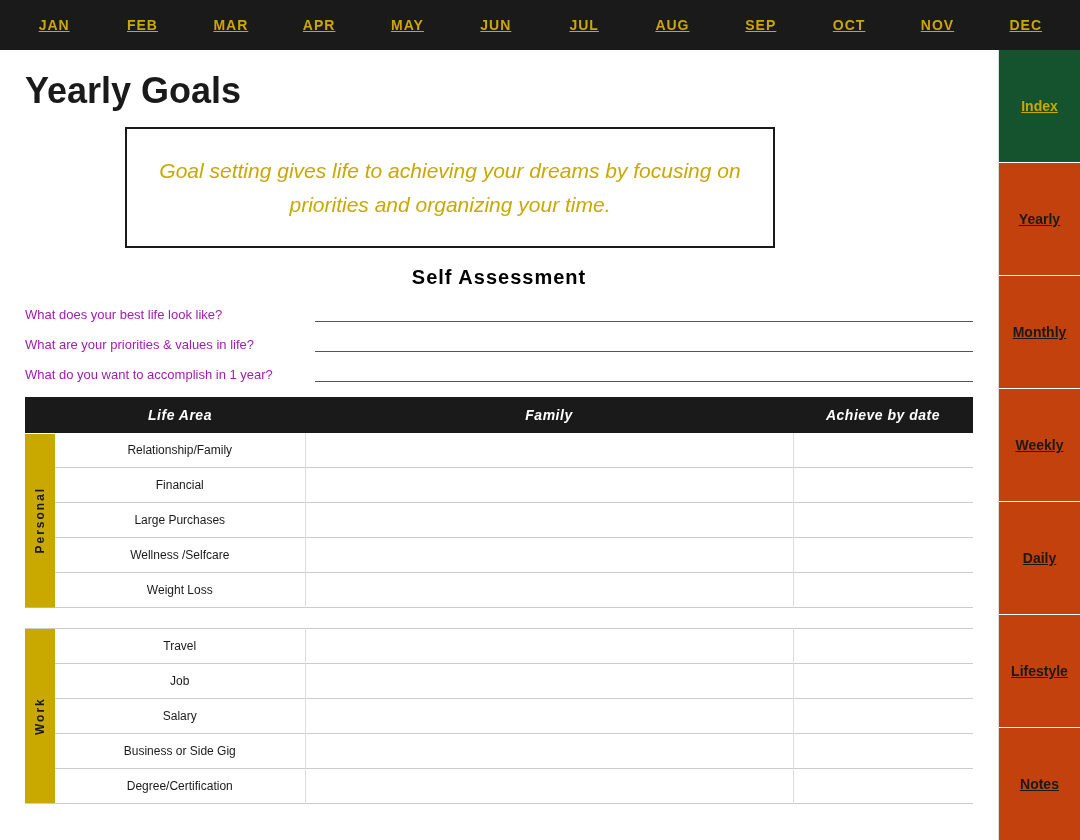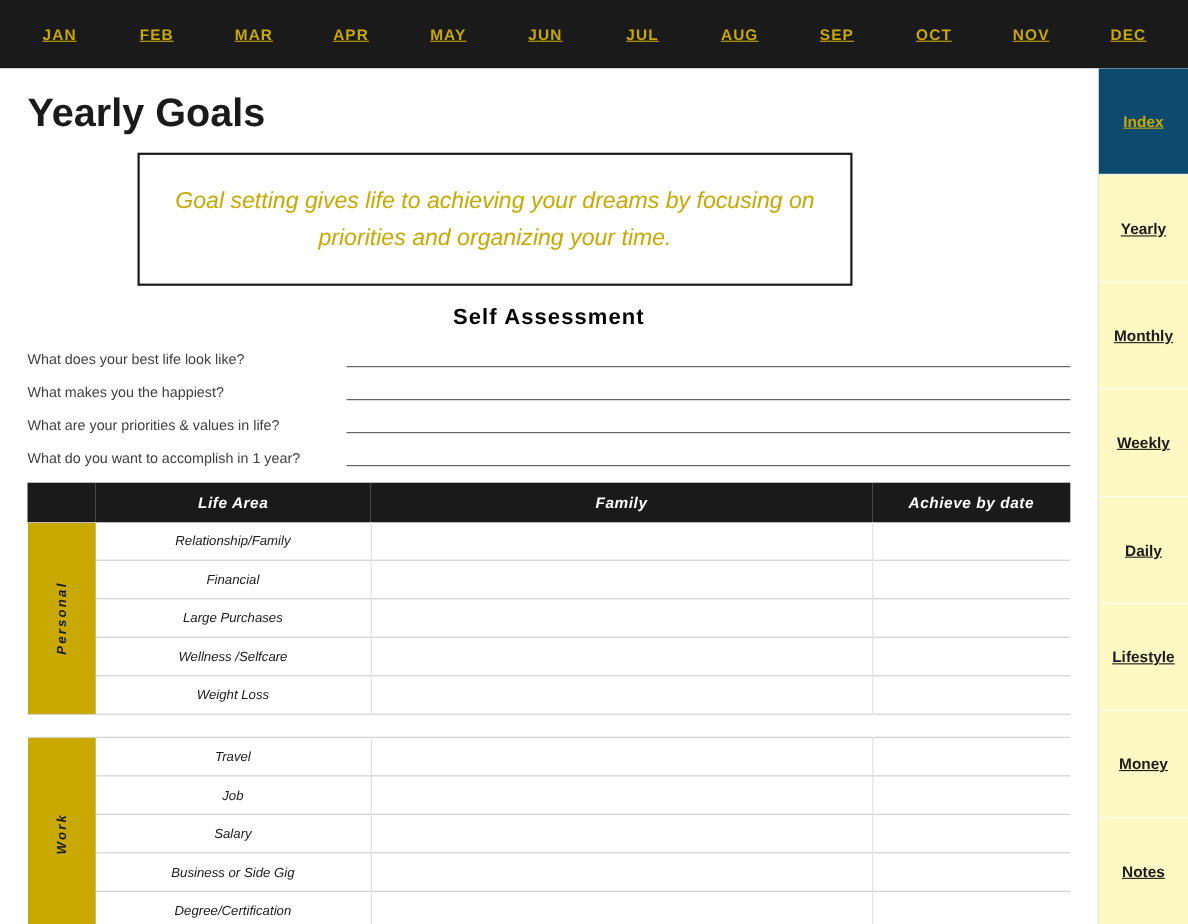--- a/index.html
+++ b/index.html
@@ -11,21 +11,21 @@
       overflow: hidden;
       display: flex;
       flex-direction: column;
     }
 
     
     #top-nav {
       background: #1a1a1a;
       display: flex;
       align-items: center;
-      height: 62px;
+      height: 50px;
       padding: 0 10px;
       flex-shrink: 0;
     }
     .nav-month {
       flex: 1;
       text-align: center;
       color: #c9a800;
       font-size: 14px;
       font-weight: bold;
       letter-spacing: 1px;
@@ -81,21 +81,21 @@
     }
 
     
     .question-row {
       display: flex;
       align-items: flex-end;
       margin-bottom: 12px;
     }
     .question-label {
       font-size: 13px;
-      color: #404040;
+      color: #a21caf;
       min-width: 290px;
       padding-right: 10px;
     }
     .question-line {
       flex: 1;
       border-bottom: 1px solid #555;
       height: 18px;
     }
 
     
@@ -116,24 +116,23 @@
       padding: 10px 8px;
       text-align: center;
       letter-spacing: 0.5px;
     }
     #goals-table tbody tr {
       border-bottom: 1px solid #ccc;
     }
     #goals-table tbody td {
       font-size: 12px;
       color: #1a1a1a;
-      padding: 10px 24px;
+      padding: 10px 8px;
       text-align: center;
       border-right: 1px solid #ddd;
-      font-style: italic;
     }
     #goals-table tbody td:last-child {
       border-right: none;
     }
 
     
     .section-label-cell {
       width: 22px;
       background: #c9a800;
       writing-mode: vertical-rl;
@@ -153,34 +152,34 @@
     #sidebar {
       width: 82px;
       background: #fff;
       display: flex;
       flex-direction: column;
       border-left: 1px solid #ddd;
       flex-shrink: 0;
     }
     .sidebar-item {
       flex: 1;
-      background: #fef9c3;
+      background: #c2410c;
       display: flex;
       align-items: center;
       justify-content: center;
       cursor: pointer;
       border-bottom: 1px solid #fff;
       font-size: 14px;
       font-weight: bold;
       color: #1a1a1a;
       text-decoration: underline;
     }
     .sidebar-item:last-child { border-bottom: none; }
     .sidebar-item-index {
-      background: #0c4a6e;
+      background: #14532d;
       color: #c9a800;
     }
   </style>
 </head>
 <body>
 
 <div id="top-nav">
 <span class="nav-month">JAN</span>
     <span class="nav-month">FEB</span>
     <span class="nav-month">MAR</span>
@@ -206,24 +205,20 @@
     </div>
 
     <div id="self-assessment-title">Self Assessment</div>
 
     <div id="questions-section">
     <div class="question-row">
           <div class="question-label">What does your best life look like?</div>
           <div class="question-line"></div>
         </div>
         <div class="question-row">
-          <div class="question-label">What makes you the happiest?</div>
-          <div class="question-line"></div>
-        </div>
-        <div class="question-row">
           <div class="question-label">What are your priorities &amp; values in life?</div>
           <div class="question-line"></div>
         </div>
         <div class="question-row">
           <div class="question-label">What do you want to accomplish in 1 year?</div>
           <div class="question-line"></div>
         </div>
       </div>
 
     <table id="goals-table">
@@ -296,16 +291,15 @@
 
   </div>
 
   <div id="sidebar">
   <div class="sidebar-item sidebar-item-index">Index</div>
       <div class="sidebar-item">Yearly</div>
       <div class="sidebar-item">Monthly</div>
       <div class="sidebar-item">Weekly</div>
       <div class="sidebar-item">Daily</div>
       <div class="sidebar-item">Lifestyle</div>
-      <div class="sidebar-item">Money</div>
       <div class="sidebar-item">Notes</div>
     </div>
 </div>
 
 </body></html>

